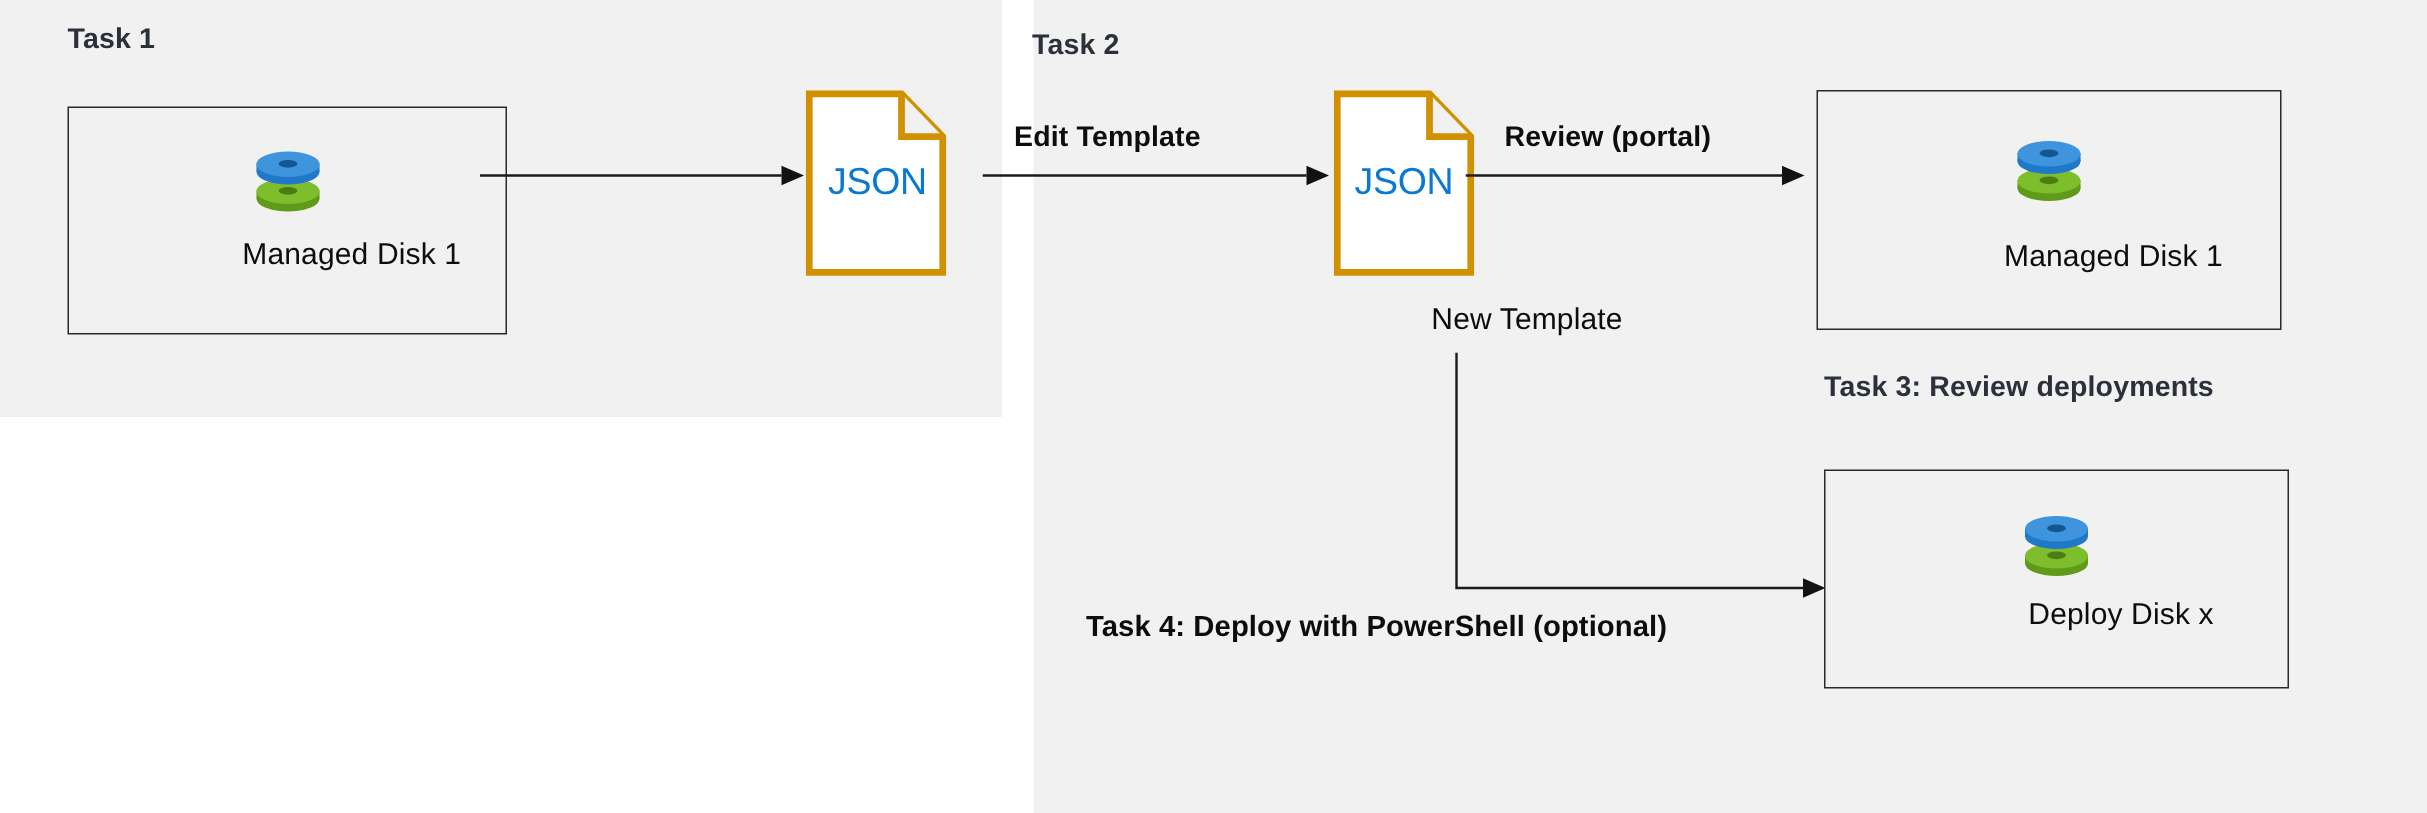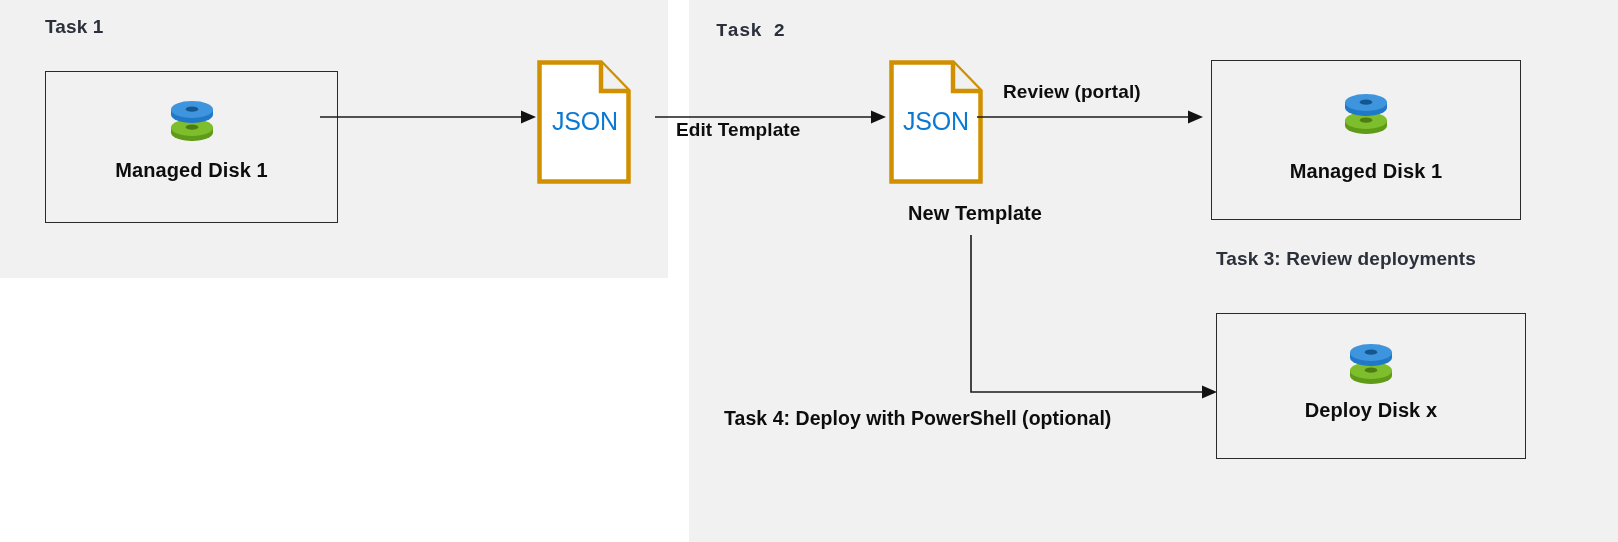--- a/index.html
+++ b/index.html
@@ -51,25 +51,26 @@
 
   .disk-icon {
     position: absolute;
     width: 56px;
     height: 56px;
   }
 
   .disk-caption {
     position: absolute;
     color: #0d0d0d;
-    font-weight: bold;
+    font-weight: normal;
     font-size: 20px;
     white-space: nowrap;
     text-align: center;
     letter-spacing: 0.1px;
+    padding-left: 43px;
   }
 
   .json-doc {
     position: absolute;
     width: 94px;
     height: 124px;
   }
   .json-text {
     position: absolute;
     color: #0a79d4;
@@ -132,23 +133,23 @@
 
   <div class="json-doc" style="left:537px; top:60px;">
     <svg width="94" height="124" viewBox="0 0 94 124" xmlns="http://www.w3.org/2000/svg">
       <path d="M2.5,2.5 L64,2.5 L91.5,31 L91.5,121.5 L2.5,121.5 Z" fill="#ffffff" stroke="#d09000" stroke-width="4.5" stroke-linejoin="miter"></path>
       <path d="M64,2.5 L64,31 L91.5,31" fill="#f1f1f1" stroke="#d09000" stroke-width="4.5" stroke-linejoin="miter"></path>
     </svg>
   </div>
   <div class="json-text" style="left:552px; top:107px;">JSON</div>
 
 
-  <div class="task-heading" style="left:716px; top:20px;font-family:Liberation Mono, monospace;">Task 2</div>
-
-  <div class="black-label" style="left:676px; top:81px;margin-top:38px;">Edit Template</div>
+  <div class="task-heading" style="left:688px; top:20px;">Task 2</div>
+
+  <div class="black-label" style="left:676px; top:81px;">Edit Template</div>
 
   <div class="connector" style="left:655px; top:107px; width:235px; height:20px;">
     <svg width="235" height="20" viewBox="0 0 235 20" xmlns="http://www.w3.org/2000/svg">
       <line x1="0" y1="10" x2="216" y2="10" stroke="#1a1a1a" stroke-width="1.6"></line>
       <polygon points="216,3.5 231,10 216,16.5" fill="#121212"></polygon>
     </svg>
   </div>
 
   <div class="json-doc" style="left:889px; top:60px;">
     <svg width="94" height="124" viewBox="0 0 94 124" xmlns="http://www.w3.org/2000/svg">

